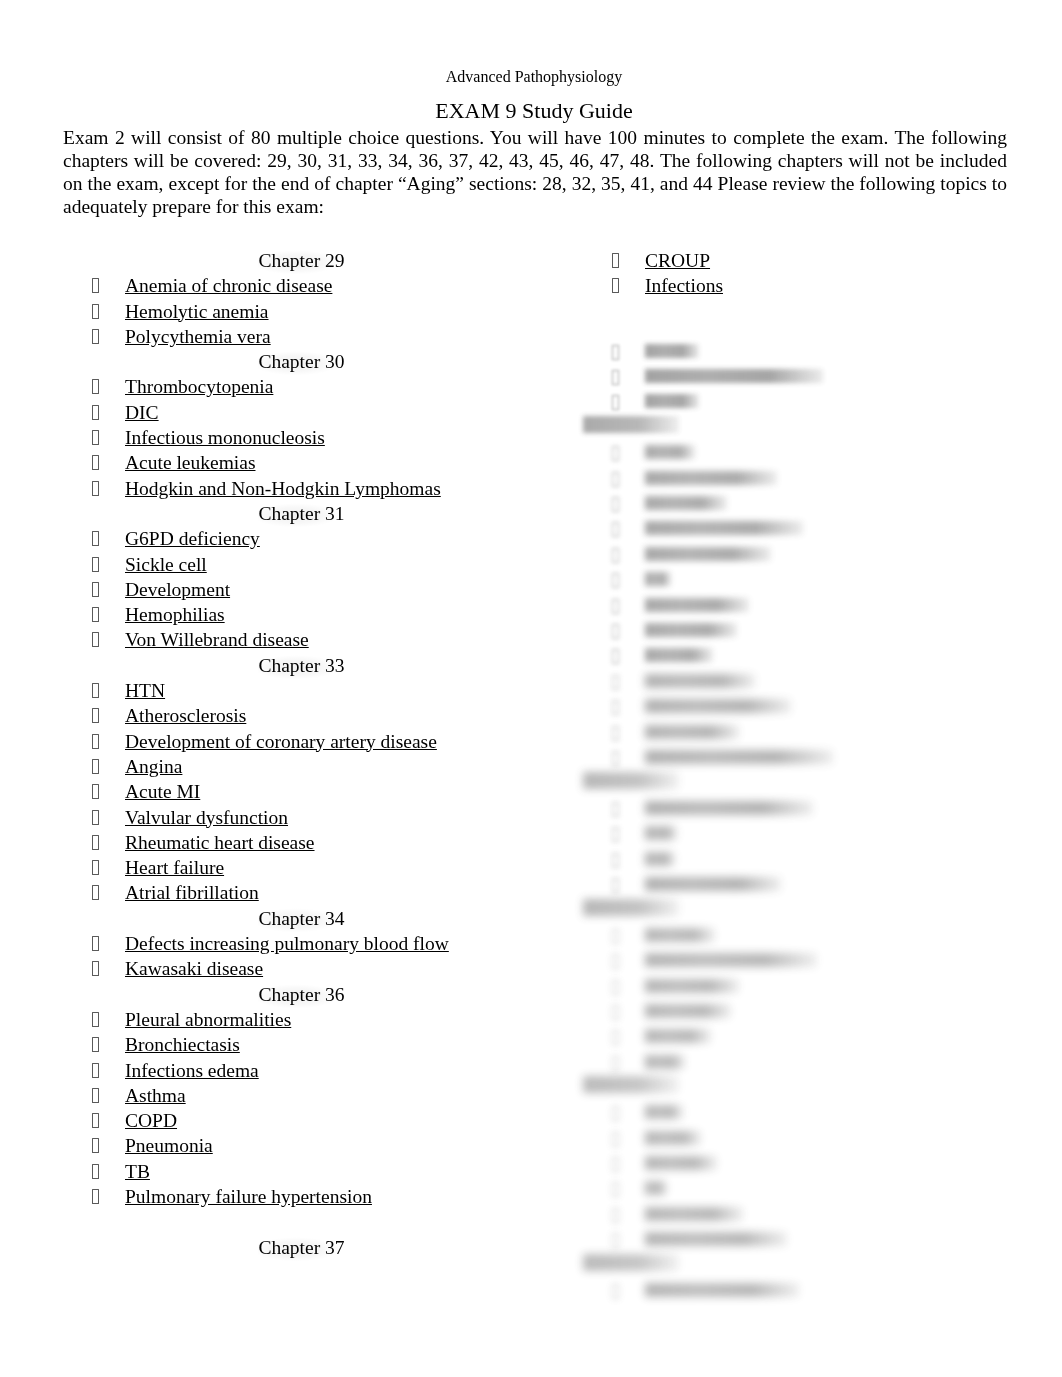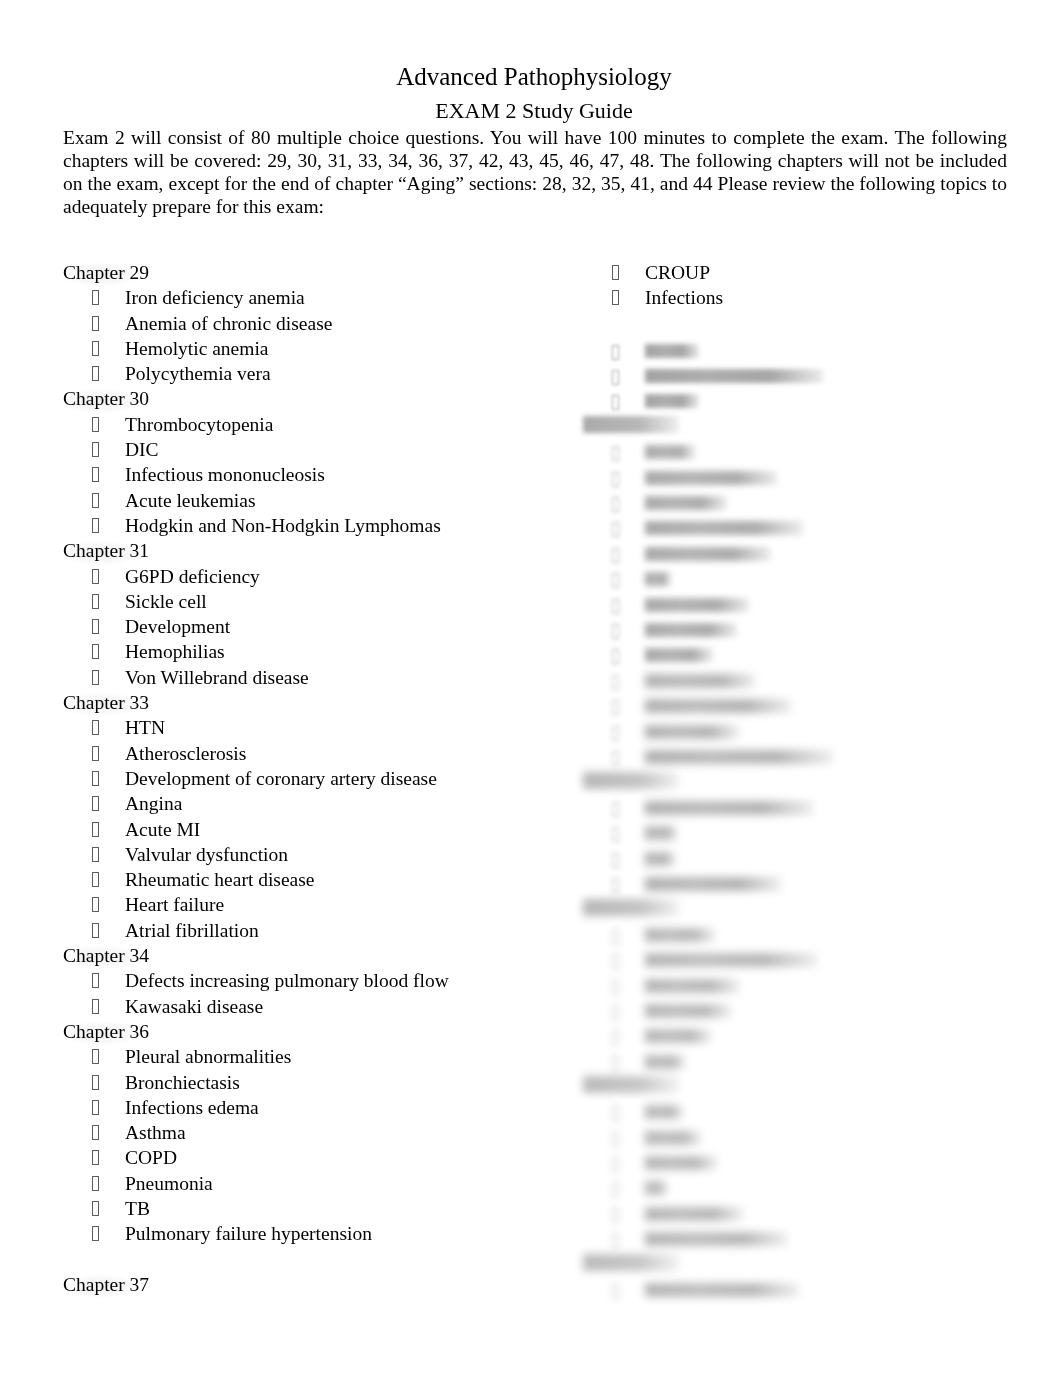--- a/index.html
+++ b/index.html
@@ -17,21 +17,21 @@
     overflow: hidden;
   }
 
   
   .doc-title {
     position: absolute;
     left: 63px;
     top: 60px;
     width: 942px;
     text-align: center;
-    font-size: 25px;
+    font-size: 16px;
     line-height: 34px;
     white-space: nowrap;
   }
   .doc-subtitle {
     position: absolute;
     left: 63px;
     top: 94px;
     width: 942px;
     text-align: center;
     font-size: 22px;
@@ -45,21 +45,22 @@
     width: 944px;
     font-size: 19.5px;
     line-height: 23px;
     text-align: justify;
     text-justify: inter-word;
   }
 
   
   .column {
     position: absolute;
-    top: 260px;
+    top: 248px;
+    text-align: center;
   }
   .col-left  { left: 63px;  width: 480px; }
   .col-right { left: 583px; width: 430px; }
 
   .row {
     position: relative;
     height: 25.3px;
     font-size: 19.5px;
     line-height: 25.3px;
     white-space: nowrap;
@@ -86,20 +87,21 @@
     width: 7px;
     height: 15px;
     border: 1.2px solid #5a5a5a;
     box-sizing: border-box;
     border-radius: 0.5px;
   }
   .item-text {
     position: absolute;
     left: 62px;
     top: 0;
+    text-decoration: underline;
   }
 
   
   .blur-chapter, .blur-text {
     position: absolute;
     color: #3c3c3c;
     font-size: 19.5px;
     line-height: 25.3px;
     white-space: nowrap;
     user-select: none;
@@ -131,30 +133,26 @@
   .blur-chapter.b1, .blur-chapter.b2,
   .blur-chapter.b3, .blur-chapter.b4 { color: #4a4a4a; }
 </style>
 </head>
 <body>
 
 <div class="page">
 
   <div class="doc-title">Advanced Pathophysiology</div>
 
-  <div class="doc-subtitle">EXAM 2 Study Guide</div>
+  <div class="doc-subtitle">EXAM 9 Study Guide</div>
 
   <div class="intro">Exam 2 will consist of 80 multiple choice questions. You will have 100 minutes to complete the exam. The following chapters will be covered:  29, 30, 31, 33, 34, 36, 37, 42, 43, 45, 46, 47, 48. The following chapters will not be included on the exam, except for the end of chapter “Aging” sections: 28, 32, 35, 41, and 44 Please review the following topics to adequately prepare for this exam:</div>
 
   <div class="column col-left">
       <div class="row"><span class="chapter">Chapter 29</span></div>
-      <div class="row item">
-        <span class="bullet"></span>
-        <span class="item-text">Iron deficiency anemia</span>
-      </div>
       <div class="row item">
         <span class="bullet"></span>
         <span class="item-text">Anemia of chronic disease</span>
       </div>
       <div class="row item">
         <span class="bullet"></span>
         <span class="item-text">Hemolytic anemia</span>
       </div>
       <div class="row item">
         <span class="bullet"></span>

